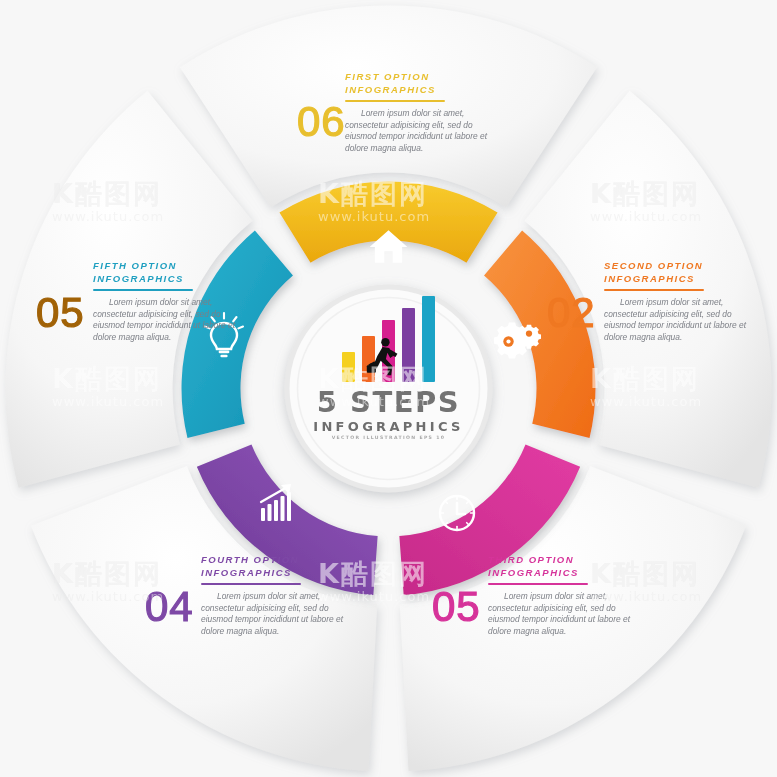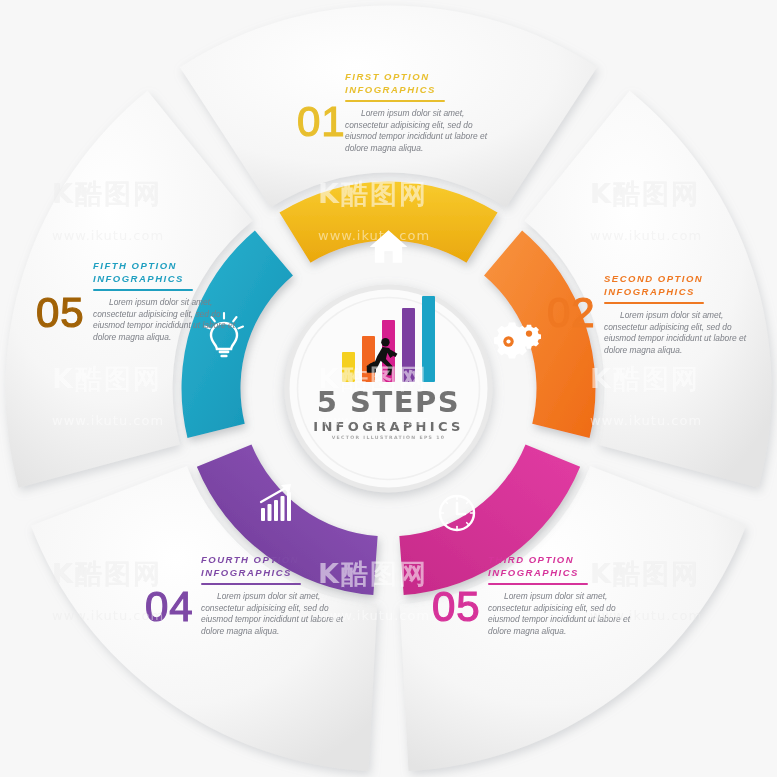--- a/index.html
+++ b/index.html
@@ -10,21 +10,21 @@
     position:relative;
   }
   #stage{position:absolute;inset:0;width:777px;height:777px;}
   .wm-layer{position:absolute;inset:0;pointer-events:none;z-index:50;}
   .wm{
     position:absolute;text-align:left;color:#ffffff;opacity:.55;
     font-family:"DejaVu Sans", sans-serif;
   }
   .wm .wm-main{font-size:27px;font-weight:700;letter-spacing:2px;line-height:1;
      text-shadow:0 0 1px rgba(0,0,0,.06);}
-  .wm .wm-sub{font-size:13px;letter-spacing:1px;margin-top:21px;opacity:.9;}
+  .wm .wm-sub{font-size:13px;letter-spacing:1px;margin-top:2px;opacity:.9;}
   .wm.dim .wm-main,.wm.dim .wm-sub{color:#ececec;opacity:.95;}
 
   svg#wheel{position:absolute;left:0;top:0;width:777px;height:777px;z-index:10;}
 
   .txtblk{position:absolute;z-index:30;width:180px;}
   .opt-title{
     font-size:9.5px;font-weight:700;letter-spacing:1.5px;line-height:13px;
     text-transform:uppercase;margin:0 0 4px 0;
   }
   .opt-rule{height:2px;width:92px;margin:3px 0 6px 0;border-radius:1px;}
@@ -220,23 +220,23 @@
     <div class="steps-micro">VECTOR ILLUSTRATION EPS 10</div>
   </div>
 
   <div class="txtblk ta-l" style="left:345px;top:70px;width:160px;">
     <div class="opt-title" style="color:#e8bf2e;">
       <span>FIRST OPTION</span><br><span>INFOGRAPHICS</span>
     </div>
     <div class="opt-rule" style="background:#e8bf2e;width:100px;"></div>
     <div class="opt-body">Lorem ipsum dolor sit amet, consectetur adipisicing elit, sed do eiusmod tempor incididunt ut labore et dolore magna aliqua.</div>
   </div>
-  <div class="num" style="left:297px;top:101px;color:#e8bf2e;">01</div>
-
-  <div class="txtblk ta-l" style="left:604px;top:259px;width:150px;margin-top:13px;">
+  <div class="num" style="left:297px;top:101px;color:#e8bf2e;">06</div>
+
+  <div class="txtblk ta-l" style="left:604px;top:259px;width:150px;">
     <div class="opt-title" style="color:#ef7822;">
       <span>SECOND OPTION</span><br><span>INFOGRAPHICS</span>
     </div>
     <div class="opt-rule" style="background:#ef7822;width:100px;"></div>
     <div class="opt-body">Lorem ipsum dolor sit amet, consectetur adipisicing elit, sed do eiusmod tempor incididunt ut labore et dolore magna aliqua.</div>
   </div>
   <div class="num" style="left:547px;top:292px;color:#ef7822;">02</div>
 
   <div class="txtblk ta-l" style="left:488px;top:553px;width:150px;">
     <div class="opt-title" style="color:#d6339a;">

